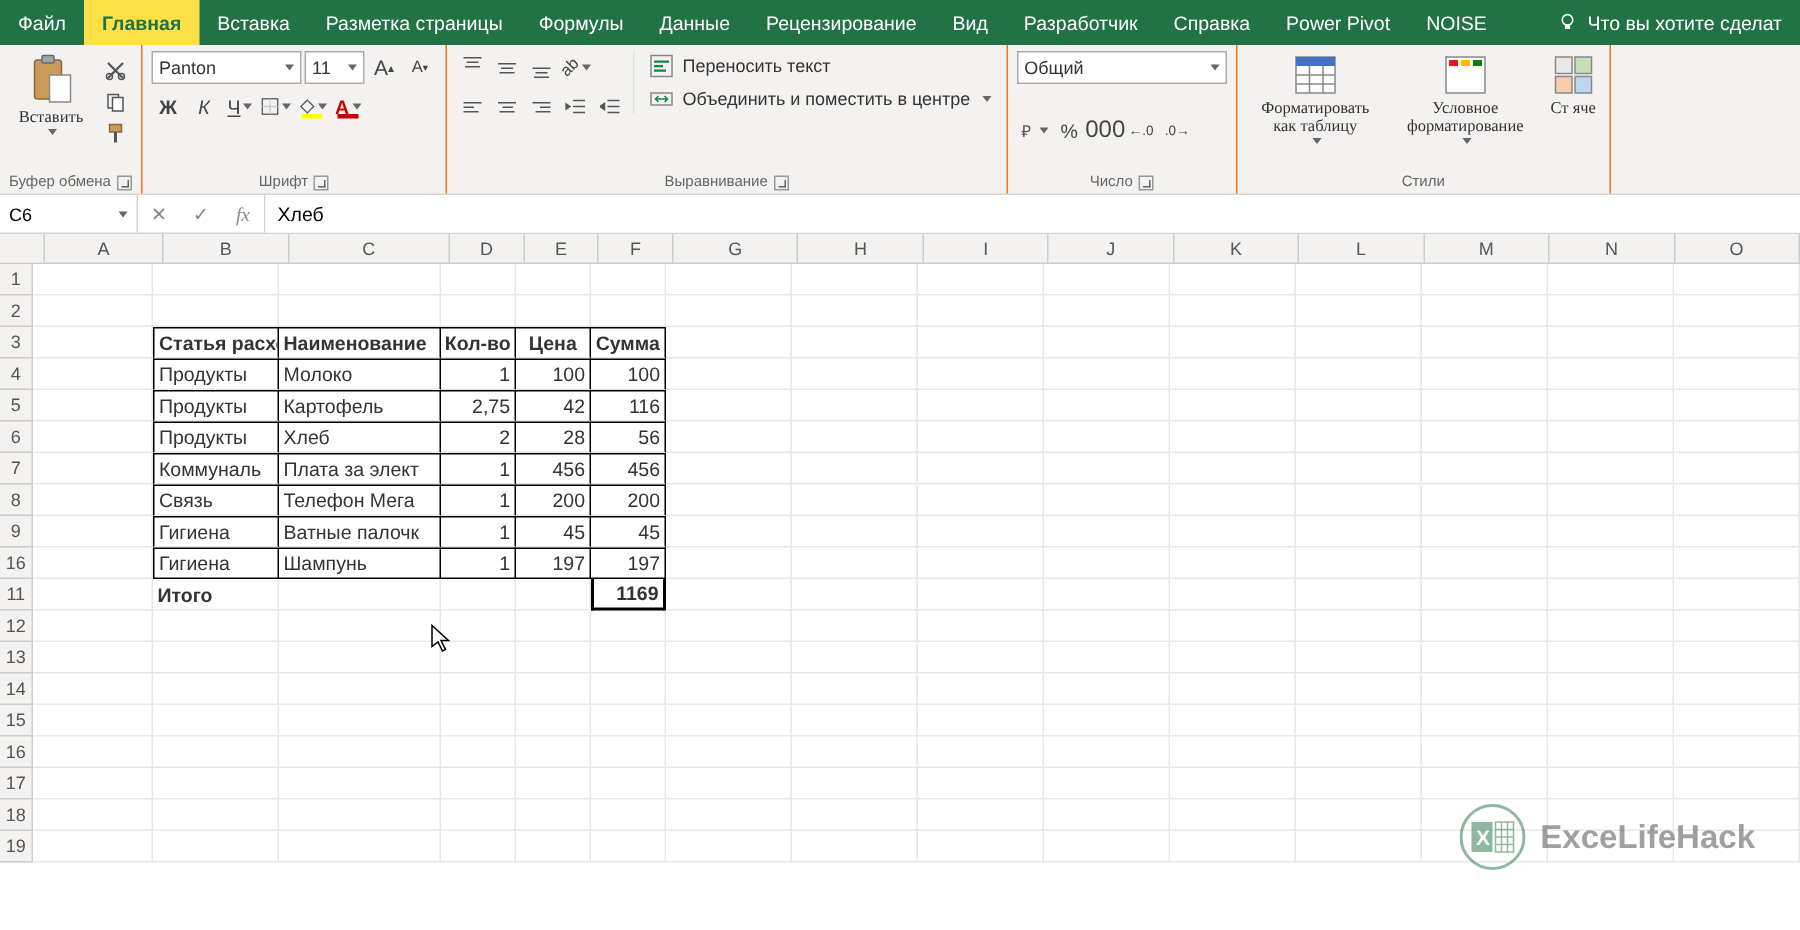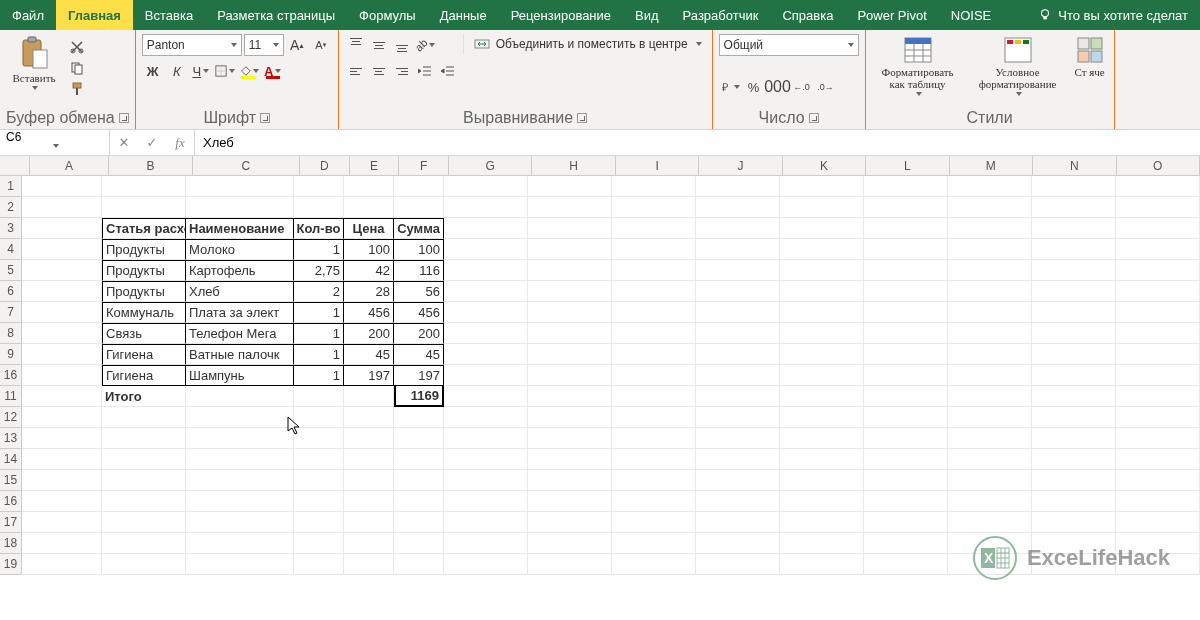--- a/index.html
+++ b/index.html
@@ -9,21 +9,21 @@
 .tabs-bar { background: #217346; height: 30px; display: flex; align-items: stretch; color: #fff; }
 .tab { padding: 0 12px; display: flex; align-items: center; font-size: 13px; cursor: pointer; }
 .tab.active { background: #fde047; color: #217346; font-weight: 600; }
 .tell-me { margin-left: auto; display: flex; align-items: center; gap: 6px; padding: 0 12px; font-size: 13px; }
 .bulb { width: 14px; height: 14px; }
 
 
 .ribbon { background: #f3f2f1; height: 100px; border-bottom: 1px solid #d4d4d4; display: flex; }
 .group { border-right: 1px solid #f97316; padding: 4px 6px 2px; display: flex; flex-direction: column; justify-content: space-between; }
 .group-body { flex: 1; display: flex; gap: 4px; align-items: flex-start; }
-.group-label { text-align: center; font-size: 16px; color: #666; display: flex; justify-content: center; align-items: center; gap: 4px; padding-top: 2px; }
+.group-label { text-align: center; font-size: 10px; color: #666; display: flex; justify-content: center; align-items: center; gap: 4px; padding-top: 2px; }
 .dlg-launcher { width: 10px; height: 10px; border: 1px solid #999; position: relative; }
 .dlg-launcher::after { content: ""; position: absolute; right: 1px; bottom: 1px; width: 4px; height: 4px; border-right: 1px solid #666; border-bottom: 1px solid #666; }
 
 .big-btn { display: flex; flex-direction: column; align-items: center; justify-content: center; width: 56px; padding: 2px; gap: 2px; cursor: pointer; }
 .big-btn .label { font-size: 11px; text-align: center; line-height: 1.1; font-family: Liberation Serif, serif; }
 .icon { display: inline-block; }
 .dd-tri { width: 0; height: 0; border-left: 3px solid transparent; border-right: 3px solid transparent; border-top: 4px solid #666; display: inline-block; margin-left: 2px; vertical-align: middle; }
 
 .mini-col { display: flex; flex-direction: column; gap: 3px; justify-content: flex-start; padding-top: 4px; }
 .mini-btn { width: 22px; height: 18px; display: flex; align-items: center; justify-content: center; cursor: pointer; color: #555; }
@@ -40,21 +40,21 @@
 .align-lines { display: flex; flex-direction: column; gap: 2px; align-items: center; }
 .align-lines span { height: 1px; background: #555; display: block; }
 
 .wrap-merge-btn { display: flex; align-items: center; gap: 6px; padding: 2px 4px; cursor: pointer; font-size: 12px; }
 
 .num-select { height: 22px; width: 140px; border: 1px solid #ababab; background: #fff; padding: 0 4px; display: flex; align-items: center; justify-content: space-between; font-size: 12px; }
 .num-row { display: flex; gap: 2px; }
 
 
 .formula-bar { height: 26px; border-bottom: 1px solid #d4d4d4; display: flex; align-items: stretch; background: #fff; }
-.name-box { width: 110px; border-right: 1px solid #d4d4d4; display: flex; align-items: center; padding: 0 6px; font-size: 12px; flex-direction: column; }
+.name-box { width: 92px; border-right: 1px solid #d4d4d4; display: flex; align-items: center; padding: 0 6px; font-size: 12px; }
 .name-box input { border: none; width: 100%; font-size: 12px; outline: none; }
 .fb-btns { display: flex; align-items: center; border-right: 1px solid #d4d4d4; }
 .fb-btn { width: 28px; display: flex; align-items: center; justify-content: center; color: #888; cursor: pointer; font-size: 13px; }
 .fx-label { font-style: italic; font-family: "Times New Roman", serif; }
 .formula-input { flex: 1; border: none; padding: 0 8px; font-size: 13px; outline: none; }
 
 
 .grid-wrap { position: relative; }
 .col-headers { display: flex; height: 20px; background: #f3f2f1; border-bottom: 1px solid #ccc; }
 .corner { width: 30px; border-right: 1px solid #ccc; background: #f3f2f1; }
@@ -258,20 +258,27 @@
               </svg>
             </div>
           <div class="sq-btn">
               <svg width="14" height="12">
                 <path d="M5 2h8M5 6h8M5 10h8M0 6l3-2v4z" stroke="#555" fill="#555"></path>
               </svg>
             </div>
         </div>
       </div>
       <div style="display:flex;flex-direction:column;gap:2px;border-left:1px solid #e1e1e1;padding-left:6px">
+        <div class="wrap-merge-btn">
+          <svg width="16" height="16">
+              <rect x="1" y="1" width="14" height="14" fill="none" stroke="#888"></rect>
+              <path d="M3 5h10M3 8h6M3 11h8" stroke="#10893e" stroke-width="1.5"></path>
+            </svg>
+          <span>Переносить текст</span>
+        </div>
         <div class="wrap-merge-btn">
           <svg width="16" height="16">
               <rect x="1" y="4" width="14" height="8" fill="none" stroke="#888"></rect>
               <path d="M4 8h8M6 6l-2 2 2 2M10 6l2 2-2 2" stroke="#10893e" fill="none"></path>
             </svg>
           <span>Объединить и поместить в центре</span>
             <span class="dd-tri"></span>
         </div>
       </div>
     </div>

